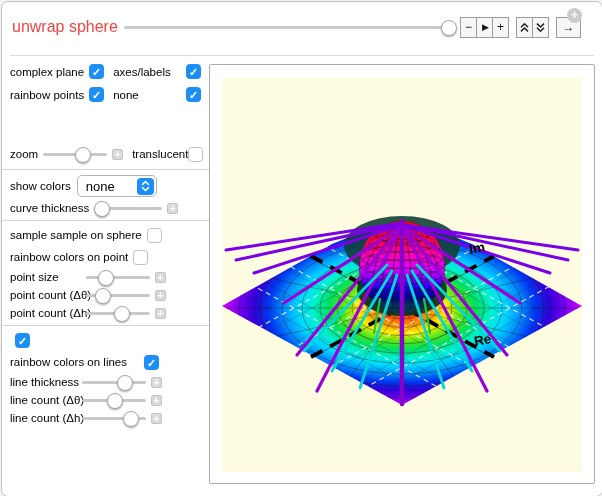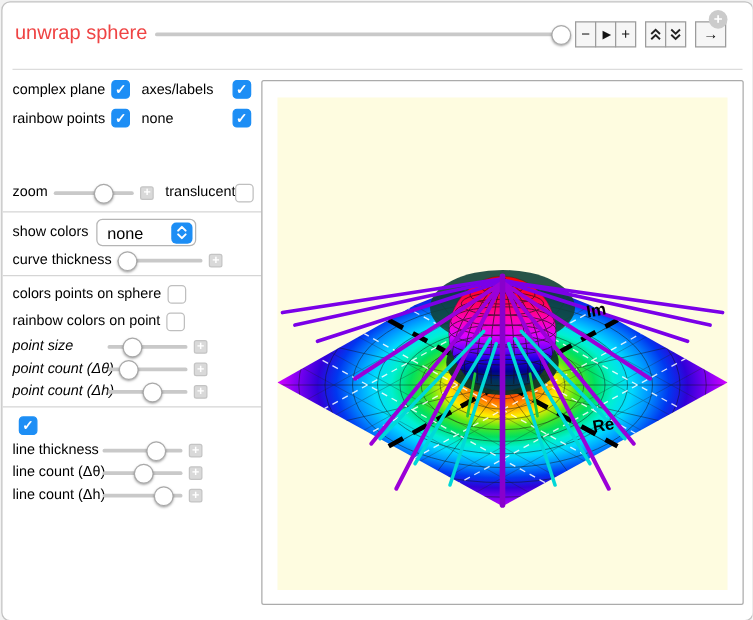--- a/index.html
+++ b/index.html
@@ -37,21 +37,21 @@
   .cb.checked::after{content:"✓";position:absolute;left:0;top:0;width:100%;height:100%;
       color:#fff;font-size:11px;font-weight:bold;line-height:14px;text-align:center;}
   .mini{flex:none;}
   .plus{width:11px;height:11px;flex:none;margin-left:5px;background:#d9d9d9;border:1px solid #c4c4c4;
         border-radius:2px;color:#fff;font-size:10px;font-weight:bold;line-height:9px;text-align:center;box-sizing:border-box;}
   .dd{width:80px;height:22px;border:1px solid #b5b5b5;border-radius:5px;background:#fff;
       display:flex;align-items:center;box-sizing:border-box;margin-left:6px;}
   .dd-val{font-size:13px;padding-left:8px;}
   .dd-btn{width:17px;height:17px;border-radius:4px;background:#1d8ef5;margin-left:auto;margin-right:2px;
           display:flex;align-items:center;justify-content:center;}
-  .w76{width:76px;flex:none;font-style:italic;} .w72{width:72px;flex:none;}
+  .w76{width:76px;flex:none;} .w72{width:72px;flex:none;}
 
   
   .plotbox{position:absolute;left:207px;top:62px;width:386px;height:420px;background:#fff;
            border:1px solid #ababab;border-radius:2px;box-sizing:border-box;}
   .plot{position:absolute;left:12px;top:13px;width:360px;height:394px;background:#fefce0;}
   .plot svg{display:block;}
 </style>
 </head>
 <body>
 
@@ -130,21 +130,21 @@
       <div class="slider mini gap" style="width:68px;">
         <div class="track"></div>
         <div class="thumb" style="left: 10%;"></div>
       </div>
       <div class="plus">+</div>
     </div>
 
     <hr class="sep">
 
     <div class="row h22">
-      <span class="lbl">colors points on sphere</span>
+      <span class="lbl">sample sample on sphere</span>
       <div class="cb gap"></div>
     </div>
     <div class="row h22">
       <span class="lbl">rainbow colors on point</span>
       <div class="cb gap"></div>
     </div>
     <div class="row h18">
       <span class="lbl w76">point size</span>
       <div class="slider mini" style="width:64px;">
         <div class="track"></div>
@@ -166,20 +166,24 @@
         <div class="track"></div>
         <div class="thumb" style="left: 55%;"></div>
       </div>
       <div class="plus">+</div>
     </div>
 
     <hr class="sep">
 
     <div class="row h22">
       <div class="cb gap checked"></div>
+    </div>
+    <div class="row h22">
+      <span class="lbl">rainbow colors on lines</span>
+      <div class="cb checked" style="margin-left:17px;"></div>
     </div>
     <div class="row h18">
       <span class="lbl w72">line thickness</span>
       <div class="slider mini" style="width:64px;">
         <div class="track"></div>
         <div class="thumb" style="left: 65%;"></div>
       </div>
       <div class="plus">+</div>
     </div>
     <div class="row h18">

